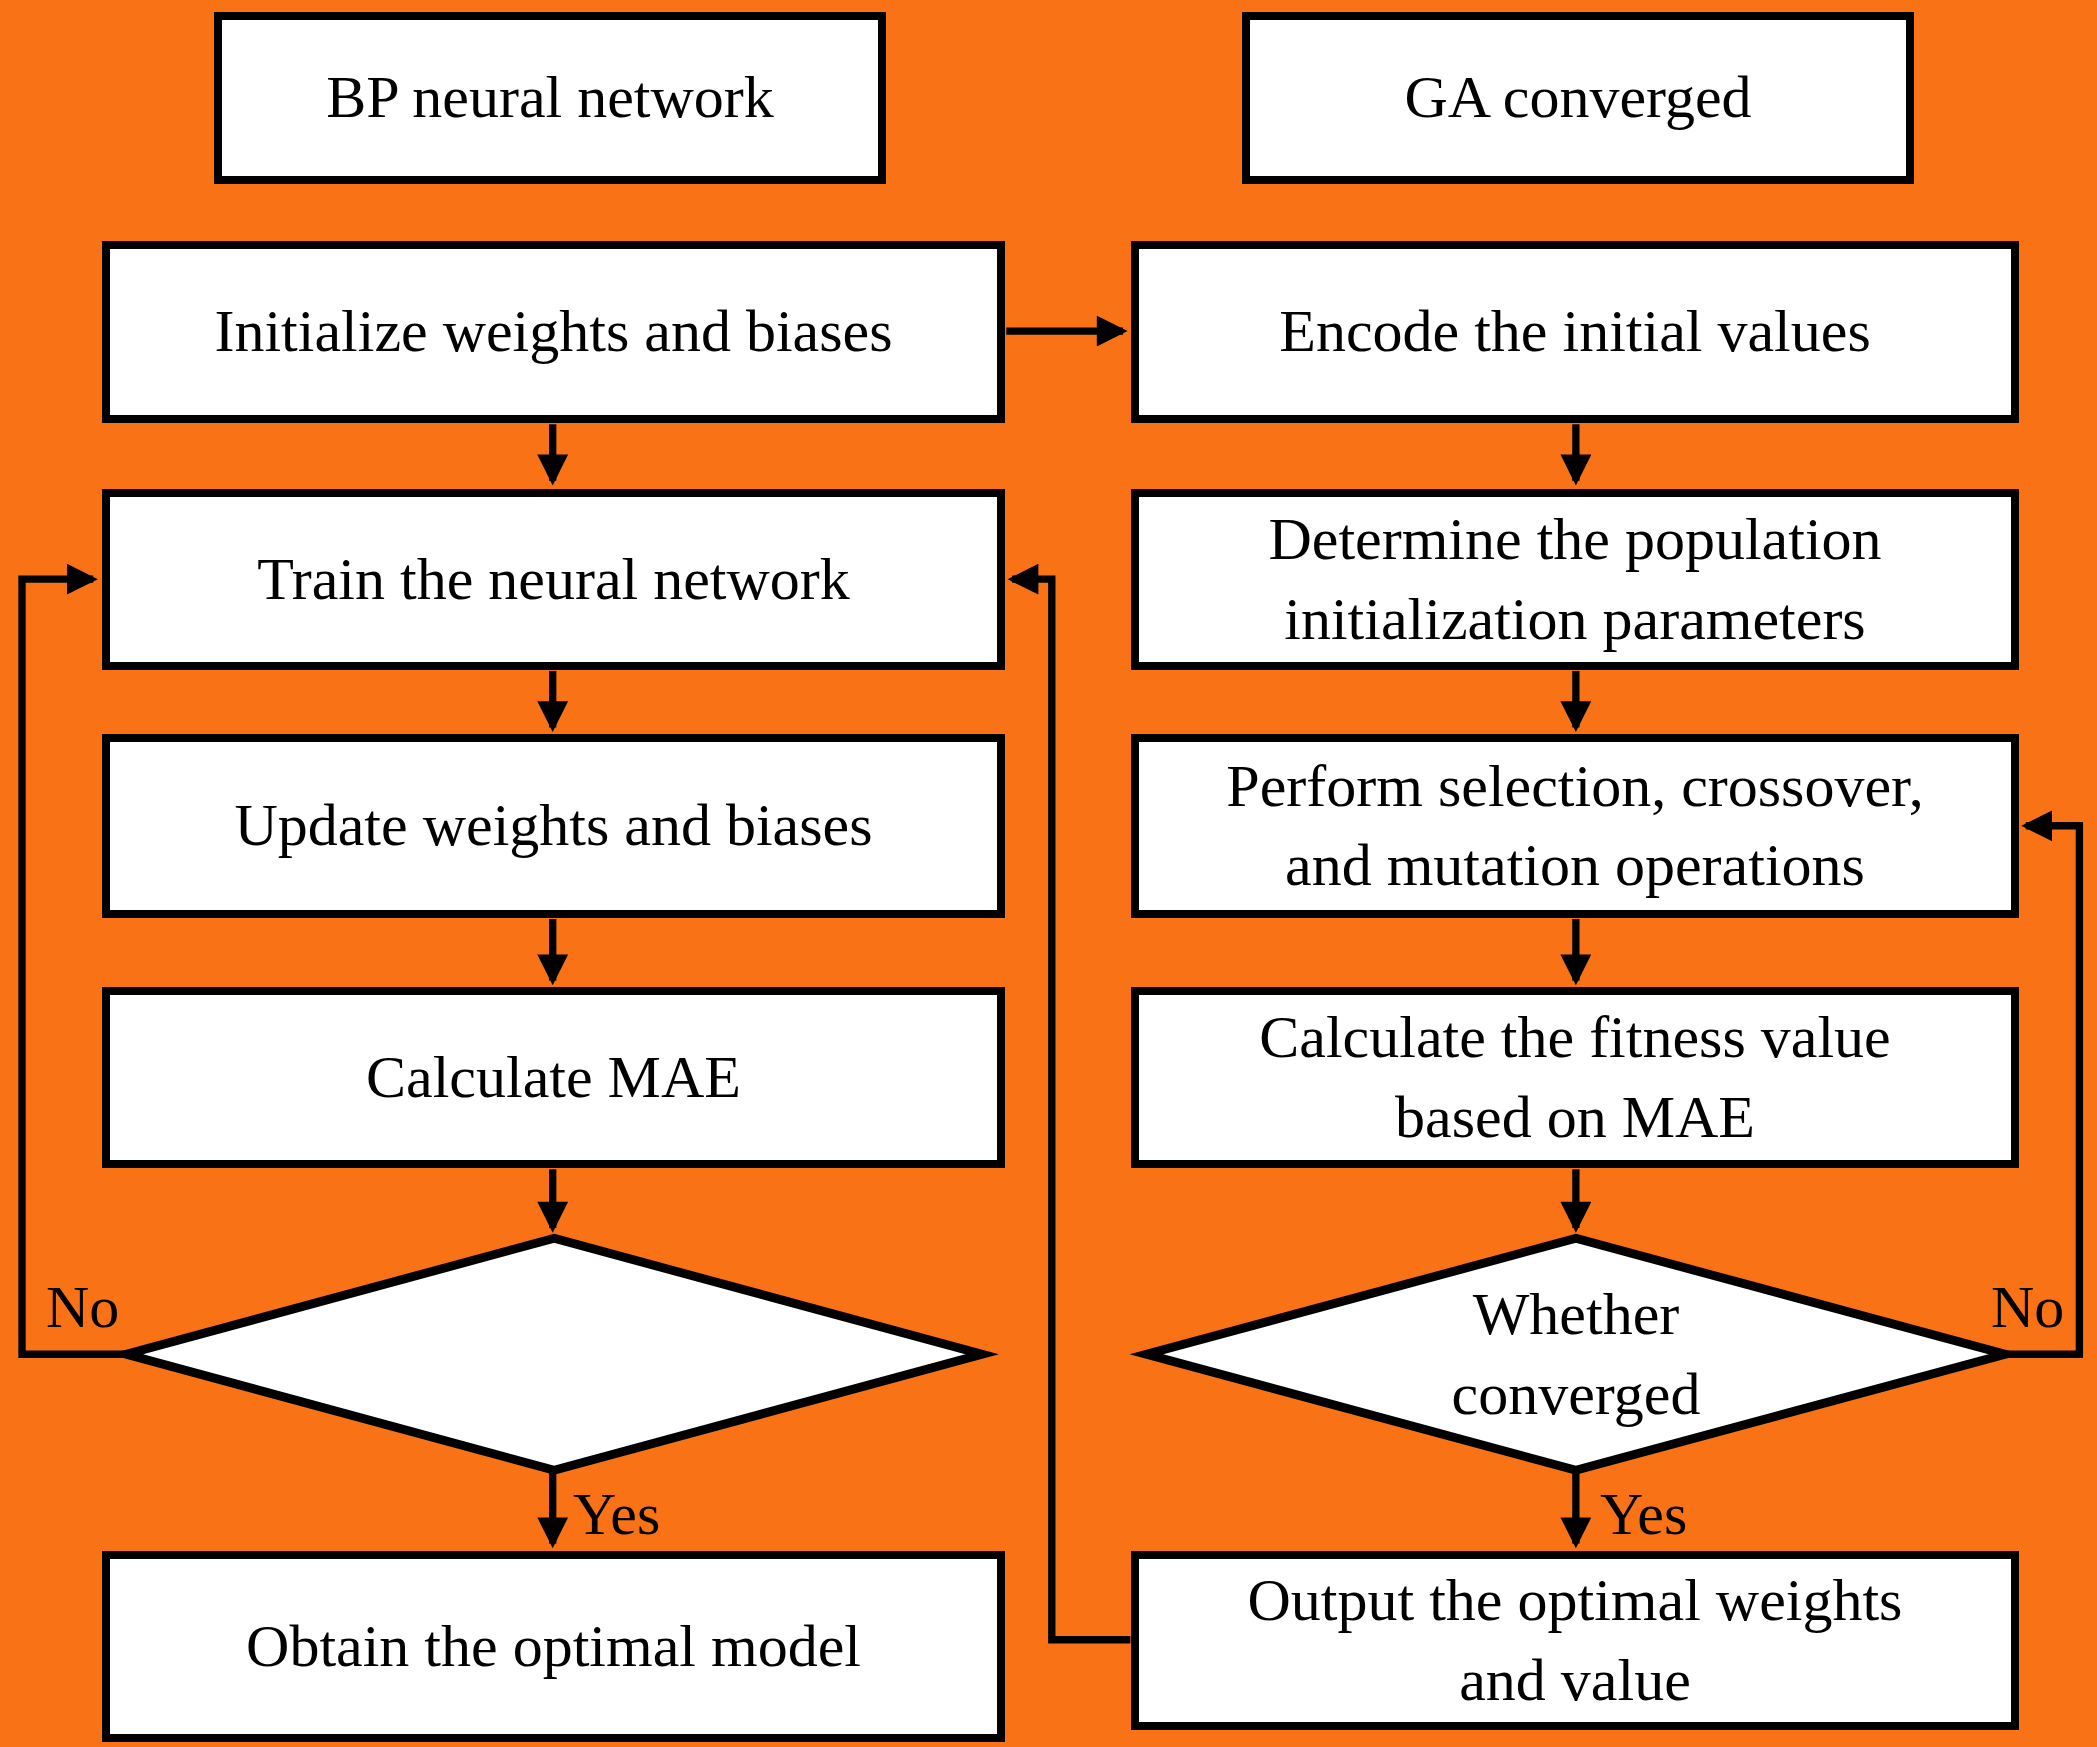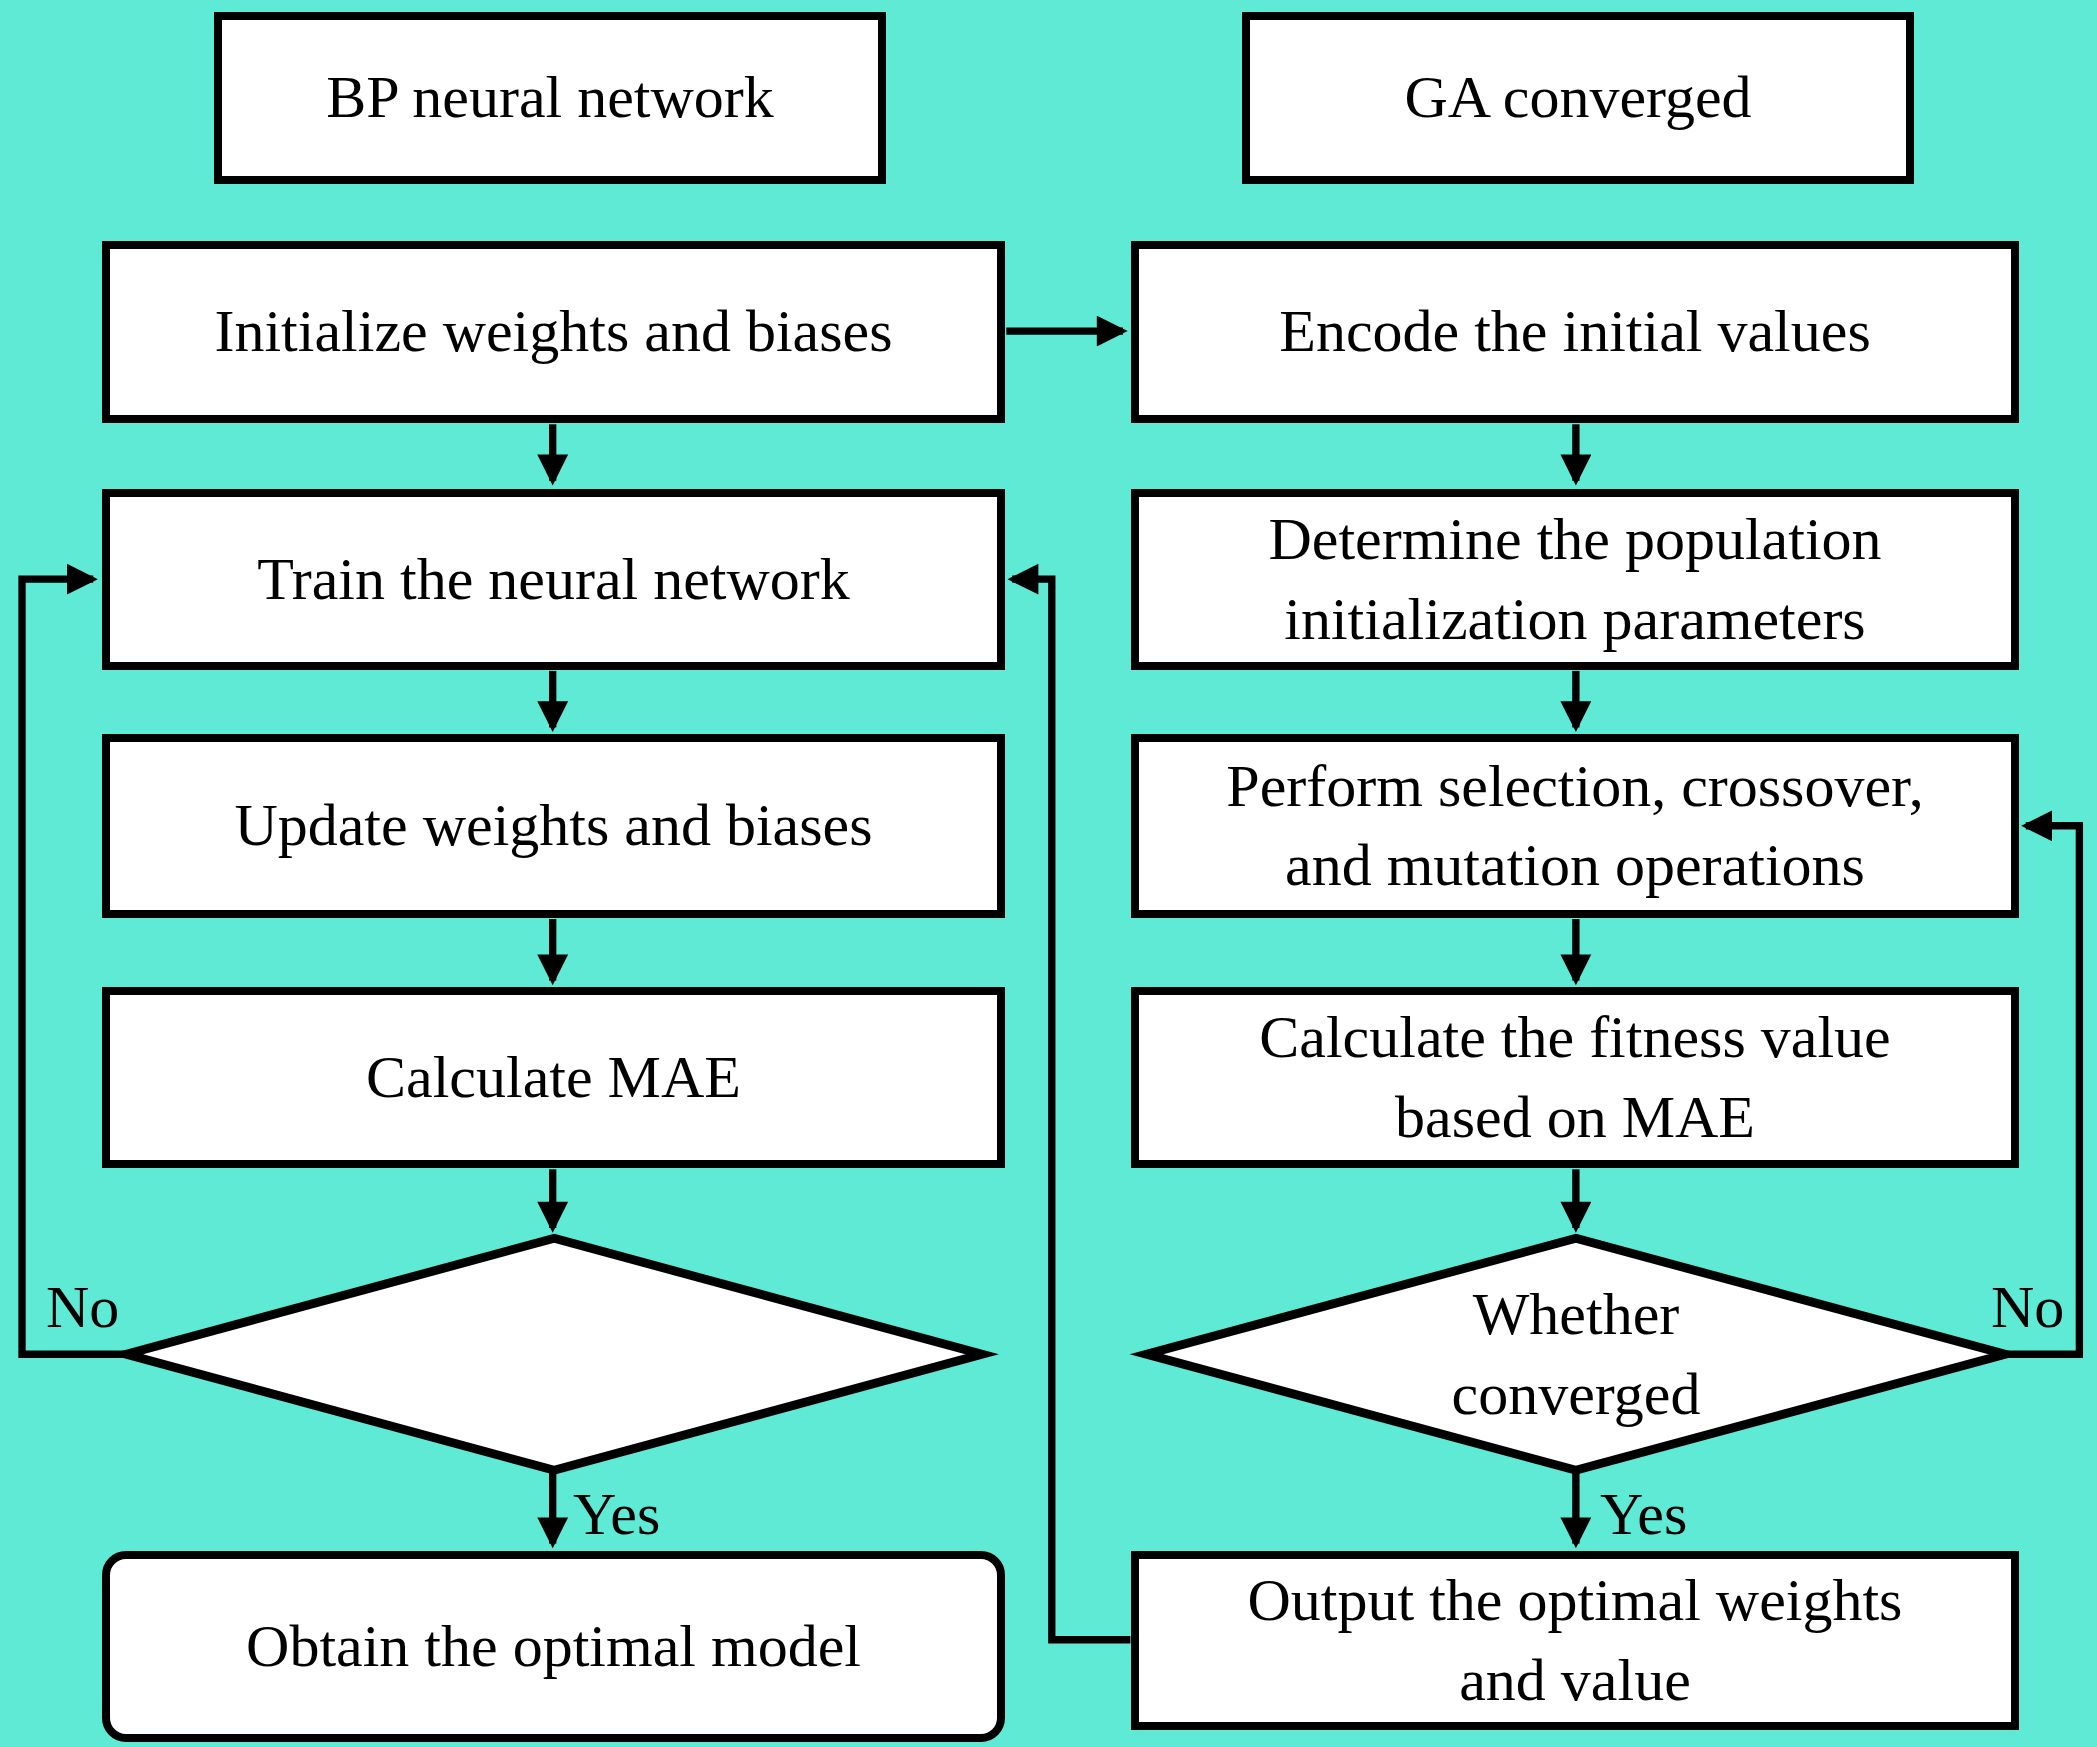--- a/index.html
+++ b/index.html
@@ -4,21 +4,21 @@
 <style>
   html, body {
     margin: 0;
     padding: 0;
     background: #ffffff;
   }
   .canvas {
     position: relative;
     width: 2097px;
     height: 1747px;
-    background: #5eead4;
+    background: #f97316;
     font-family: "Liberation Serif", "DejaVu Serif", serif;
     color: #000000;
   }
   .wires {
     position: absolute;
     left: 0;
     top: 0;
     width: 2097px;
     height: 1747px;
   }
@@ -88,21 +88,21 @@
   <div class="box" style="left:214px; top:11.7px; width:672px; height:172px;">BP neural network</div>
 
   <div class="box" style="left:102px; top:241px; width:903px; height:182px;">Initialize weights and biases</div>
 
   <div class="box" style="left:102px; top:489px; width:903px; height:181px;">Train the neural network</div>
 
   <div class="box" style="left:102px; top:734px; width:903px; height:184px;">Update weights and biases</div>
 
   <div class="box" style="left:102px; top:987px; width:903px; height:181px;">Calculate MAE</div>
 
-  <div class="box" style="left:102px; top:1551px; width:903px; height:191px;border-radius:24px;">Obtain the optimal model</div>
+  <div class="box" style="left:102px; top:1551px; width:903px; height:191px;">Obtain the optimal model</div>
 
   <div class="box" style="left:1242px; top:11.7px; width:672px; height:172px;">GA converged</div>
 
   <div class="box" style="left:1131px; top:241px; width:888px; height:182px;">Encode the initial values</div>
 
   <div class="box" style="left:1131px; top:489px; width:888px; height:181px;">Determine the population
 initialization parameters</div>
 
   <div class="box" style="left:1131px; top:734px; width:888px; height:184px;">Perform selection, crossover,
 and mutation operations</div>

